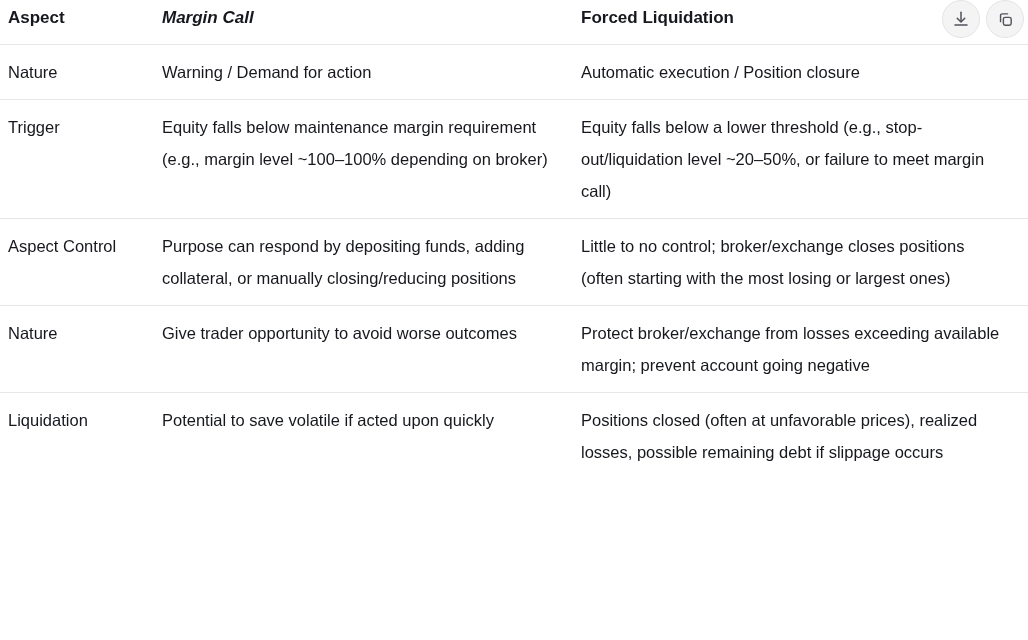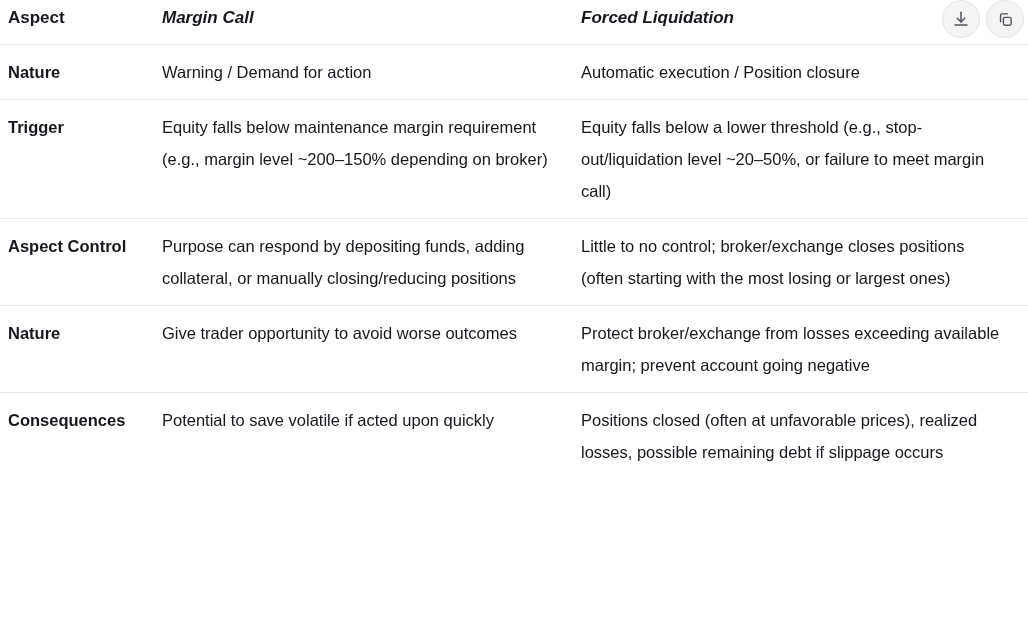--- a/index.html
+++ b/index.html
@@ -41,34 +41,34 @@
     line-height: 24px;
     color: #16181d;
     padding: 6px 16px 14px 8px;
     vertical-align: top;
     border-bottom: 1px solid #e6e7ea;
     background: #ffffff;
   }
 
   table.comparison thead th.col-aspect { padding-left: 8px; }
   table.comparison thead th.col-margin { padding-left: 0px; font-style: italic; }
-  table.comparison thead th.col-forced { padding-left: 0px; font-style: italic; }
+  table.comparison thead th.col-forced { padding-left: 0px; }
 
   table.comparison tbody td {
     vertical-align: top;
     font-size: 16.5px;
     line-height: 32px;
     color: #16181d;
     padding: 11px 20px 11px 0;
     border-bottom: 1px solid #e6e7ea;
     background: #ffffff;
   }
 
   table.comparison tbody td.cell-aspect {
-    font-weight: bold;
+    font-weight: normal;
     padding-left: 8px;
     padding-right: 12px;
     white-space: nowrap;
   }
 
   table.comparison tbody tr:last-child td {
     border-bottom: none;
   }
 
   
@@ -134,34 +134,34 @@
       </tr>
     </thead>
     <tbody>
       <tr>
         <td class="cell-aspect">Nature</td>
         <td class="cell-margin">Warning / Demand for action</td>
         <td class="cell-forced">Automatic execution / Position closure</td>
       </tr>
       <tr>
         <td class="cell-aspect">Trigger</td>
-        <td class="cell-margin">Equity falls below maintenance margin requirement (e.g., margin level ~200–150% depending on broker)</td>
+        <td class="cell-margin">Equity falls below maintenance margin requirement (e.g., margin level ~100–100% depending on broker)</td>
         <td class="cell-forced">Equity falls below a lower threshold (e.g., stop-out/liquidation level ~20–50%, or failure to meet margin call)</td>
       </tr>
       <tr>
         <td class="cell-aspect">Aspect Control</td>
         <td class="cell-margin">Purpose can respond by depositing funds, adding collateral, or manually closing/reducing positions</td>
         <td class="cell-forced">Little to no control; broker/exchange closes positions (often starting with the most losing or largest ones)</td>
       </tr>
       <tr>
         <td class="cell-aspect">Nature</td>
         <td class="cell-margin">Give trader opportunity to avoid worse outcomes</td>
         <td class="cell-forced">Protect broker/exchange from losses exceeding available margin; prevent account going negative</td>
       </tr>
       <tr>
-        <td class="cell-aspect">Consequences</td>
+        <td class="cell-aspect">Liquidation</td>
         <td class="cell-margin">Potential to save volatile if acted upon quickly</td>
         <td class="cell-forced">Positions closed (often at unfavorable prices), realized losses, possible remaining debt if slippage occurs</td>
       </tr>
     </tbody>
   </table>
 
 </div>
 
 </body></html>

